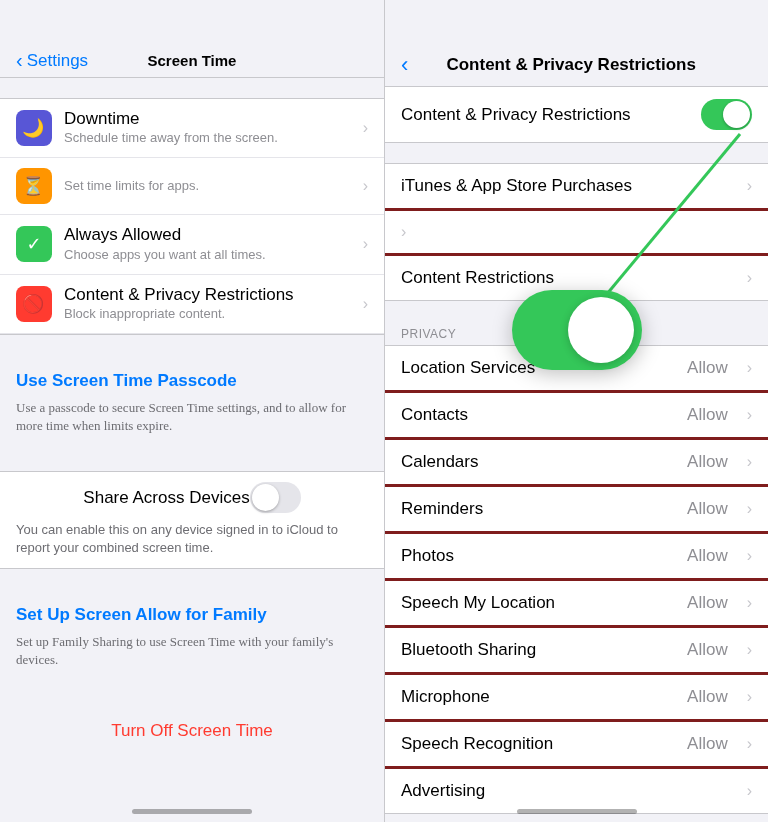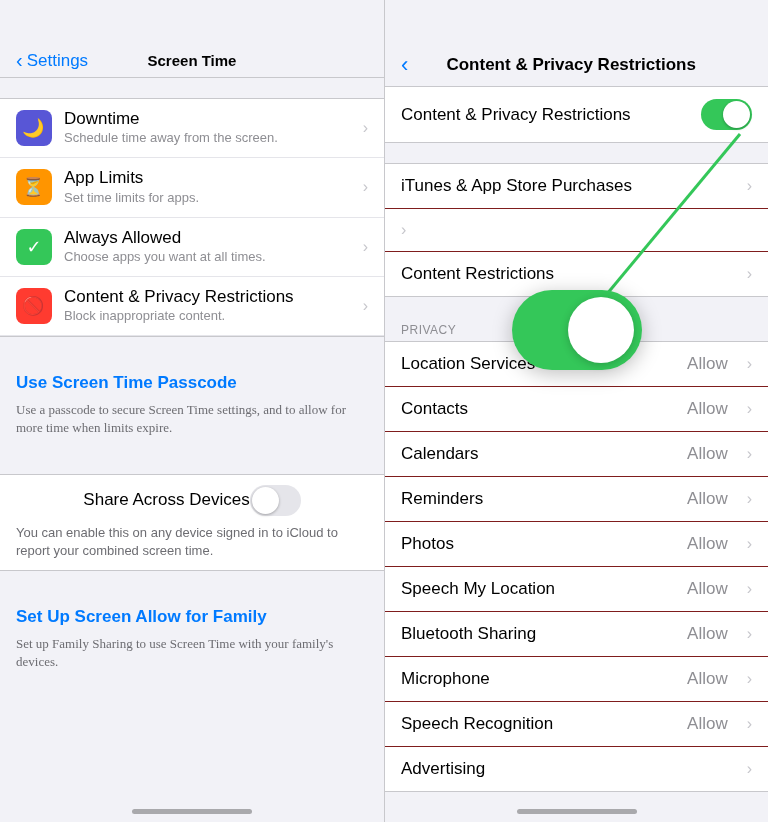--- a/index.html
+++ b/index.html
@@ -291,21 +291,21 @@
       background: #fff;
       border-top: 1px solid #c8c8cc;
       border-bottom: 1px solid #c8c8cc;
       margin-top: 20px;
     }
 
     .right-settings-row {
       display: flex;
       align-items: center;
       padding: 12px 16px;
-      border-bottom: 1px solid #7f1d1d;
+      border-bottom: 3px solid #7f1d1d;
       background: #fff;
     }
 
     .right-settings-row:last-child {
       border-bottom: none;
     }
 
     .right-row-title {
       flex: 1;
       font-size: 17px;
@@ -422,21 +422,20 @@
           <div class="row-subtitle">Schedule time away from the screen.</div>
         </div>
         <span class="chevron-right">›</span>
       </div>
 
       <div class="settings-row">
         <div class="icon-box orange">
           <span>⏳</span>
         </div>
         <div class="row-text">
-          <div class="row-title">App Limits</div>
           <div class="row-subtitle">Set time limits for apps.</div>
         </div>
         <span class="chevron-right">›</span>
       </div>
 
       <div class="settings-row">
         <div class="icon-box green">
           <span>✓</span>
         </div>
         <div class="row-text">
@@ -472,20 +471,21 @@
         </div>
       </div>
       <div class="toggle-desc">You can enable this on any device signed in to iCloud to report your combined screen time.</div>
     </div>
 
     <div class="link-section">
       <div class="link-title">Set Up Screen Allow for Family</div>
       <div class="link-desc">Set up Family Sharing to use Screen Time with your family's devices.</div>
     </div>
 
+    <div class="red-link">Turn Off Screen Time</div>
   </div>
 
   <div class="home-indicator"></div>
 </div>
 
 <div class="right-panel">
 
   <div class="top-status">
     <div class="camera-dot"></div>
   </div>

